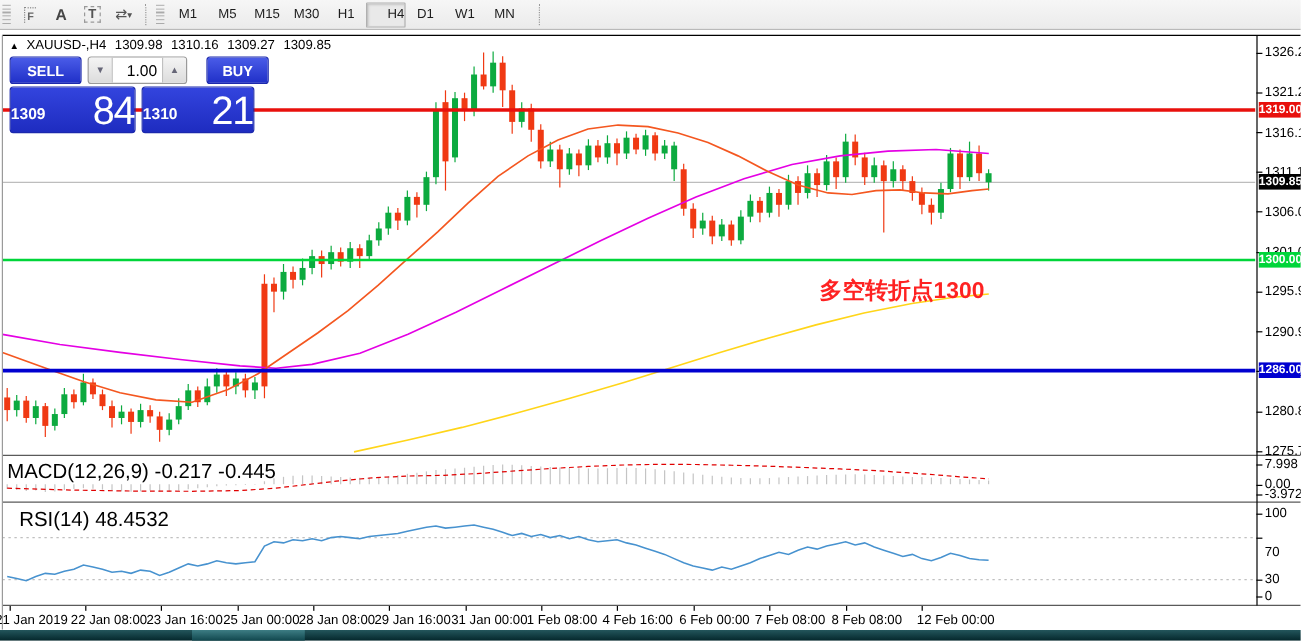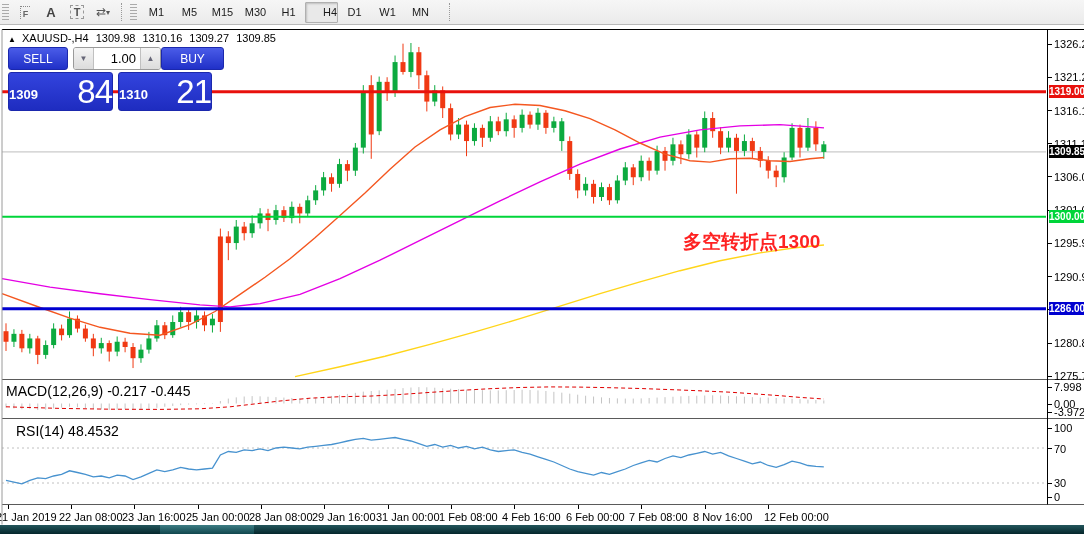--- a/index.html
+++ b/index.html
@@ -32,40 +32,40 @@
   .tf.active{background:#e9e9e9;border-color:#b0b0b0;box-shadow:inset 1px 1px 2px rgba(0,0,0,.18);text-align:right;}
   
   .chart-bg{position:absolute;left:0;top:25px;width:1084px;height:500px;background:#fff;}
   .overlay{position:absolute;left:0;top:0;}
   .quote-header{position:absolute;left:8px;top:32px;font-size:11px;color:#000;white-space:nowrap;}
   .quote-header .mk{font-size:8px;margin-right:3px;}
   .quote-header span{margin-right:4px;}
   
   .trade{position:absolute;left:8px;top:47px;width:216px;height:64px;}
   .trow{display:flex;height:23px;}
-  .btn{color:#fff;font-size:12px;font-weight:normal;text-align:center;line-height:23px;
+  .btn{color:#fff;font-size:12px;font-weight:bold;text-align:center;line-height:23px;
     background:linear-gradient(#4a5ce8,#2030c8);border-radius:3px;border:1px solid #1b28ad;box-sizing:border-box;}
-  .sellb{width:60px;} .buyb{width:63px;margin-left:0;}
+  .sellb{width:60px;} .buyb{width:52px;margin-left:16px;}
   .vol{flex:1;margin-left:5px;display:flex;background:#fff;border:1px solid #9a9a9a;border-radius:3px;overflow:hidden;box-sizing:border-box;}
   .volbtn{width:19px;background:linear-gradient(#f4f4f4,#dcdcdc);color:#667;font-size:8px;
     display:flex;align-items:center;justify-content:center;}
   .volbtn.left{border-right:1px solid #c0c0c0;} .volbtn.right{border-left:1px solid #c0c0c0;}
   .volval{flex:1;font-size:13px;color:#000;text-align:right;line-height:21px;padding-right:4px;}
   .bigpanes{display:flex;margin-top:2px;height:39px;}
   .pane{background:linear-gradient(#3344de,#1e2cc0);border-radius:3px;color:#fff;
     display:flex;align-items:flex-end;justify-content:space-between;box-sizing:border-box;border:1px solid #1b28ad;}
   .pane .sm{font-size:13px;font-weight:bold;line-height:30px;}
   .pane .lg{font-size:33px;font-weight:400;line-height:36px;letter-spacing:-1px;}
   .pane.sell{width:105px;} .pane.buy{width:94px;margin-left:5px;}
   
   .ptick{position:absolute;font-size:11px;color:#000;left:1054px;white-space:nowrap;}
   .tickdash{position:absolute;left:1047px;width:5px;height:1px;background:#000;}
   .badge{position:absolute;left:1049px;width:35px;height:13px;color:#fff;font-size:10px;font-weight:bold;
     text-align:center;line-height:13px;}
-  .panlabel{position:absolute;font-size:14px;color:#000;}
+  .panlabel{position:absolute;font-size:17px;color:#000;}
   .dlabel{position:absolute;font-size:11px;color:#000;top:511px;transform:translateX(-12px);white-space:nowrap;}
   .dtick{position:absolute;width:1px;height:4px;background:#000;top:505px;}
   .annot{position:absolute;left:683px;top:229px;font-size:19px;font-weight:600;color:#fe2222;
     font-family:"Liberation Sans",sans-serif;white-space:nowrap;}
   
   .taskbar{position:absolute;left:0;top:525px;width:1084px;height:9px;
     background:linear-gradient(#23565c,#04262b);}
   .taskbar .seg{position:absolute;left:160px;top:0;width:94px;height:9px;background:linear-gradient(#3d7d84,#10464d);}
 </style>
 </head>
@@ -500,21 +500,21 @@
     <div class="badge" style="top:302.3px;background:#0000d0">1286.00</div>
     <div class="tickdash" style="top:387.1041px"></div>
     <div class="ptick" style="top:381.1px">7.998</div>
     <div class="tickdash" style="top:403.5px"></div>
     <div class="ptick" style="top:397.5px">0.00</div>
     <div class="tickdash" style="top:411.6426px"></div>
     <div class="ptick" style="top:405.6px">-3.972</div>
     <div class="tickdash" style="top:428px"></div>
     <div class="ptick" style="top:422.0px">100</div>
     <div class="tickdash" style="top:448px"></div>
-    <div class="ptick" style="top:443px">70</div>
+    <div class="ptick" style="top:454px">70</div>
     <div class="tickdash" style="top:483px"></div>
     <div class="ptick" style="top:477.0px">30</div>
     <div class="tickdash" style="top:497px"></div>
     <div class="ptick" style="top:491.0px">0</div>
   </div>
 <div id="date-holder" class="overlay">
     <div class="dtick" style="left:8px"></div>
     <div class="dlabel" style="left:8px">21 Jan 2019</div>
     <div class="dtick" style="left:71px"></div>
     <div class="dlabel" style="left:71px">22 Jan 08:00</div>
@@ -530,20 +530,20 @@
     <div class="dlabel" style="left:388px">31 Jan 00:00</div>
     <div class="dtick" style="left:451px"></div>
     <div class="dlabel" style="left:451px">1 Feb 08:00</div>
     <div class="dtick" style="left:514px"></div>
     <div class="dlabel" style="left:514px">4 Feb 16:00</div>
     <div class="dtick" style="left:578px"></div>
     <div class="dlabel" style="left:578px">6 Feb 00:00</div>
     <div class="dtick" style="left:641px"></div>
     <div class="dlabel" style="left:641px">7 Feb 08:00</div>
     <div class="dtick" style="left:705px"></div>
-    <div class="dlabel" style="left:705px">8 Nov 16:00</div>
+    <div class="dlabel" style="left:705px">8 Feb 08:00</div>
     <div class="dtick" style="left:768px"></div>
     <div class="dlabel" style="left:776px">12 Feb 00:00</div>
   </div>
 
 <div class="taskbar">
     <div class="seg"></div>
   </div>
 
 </body></html>

